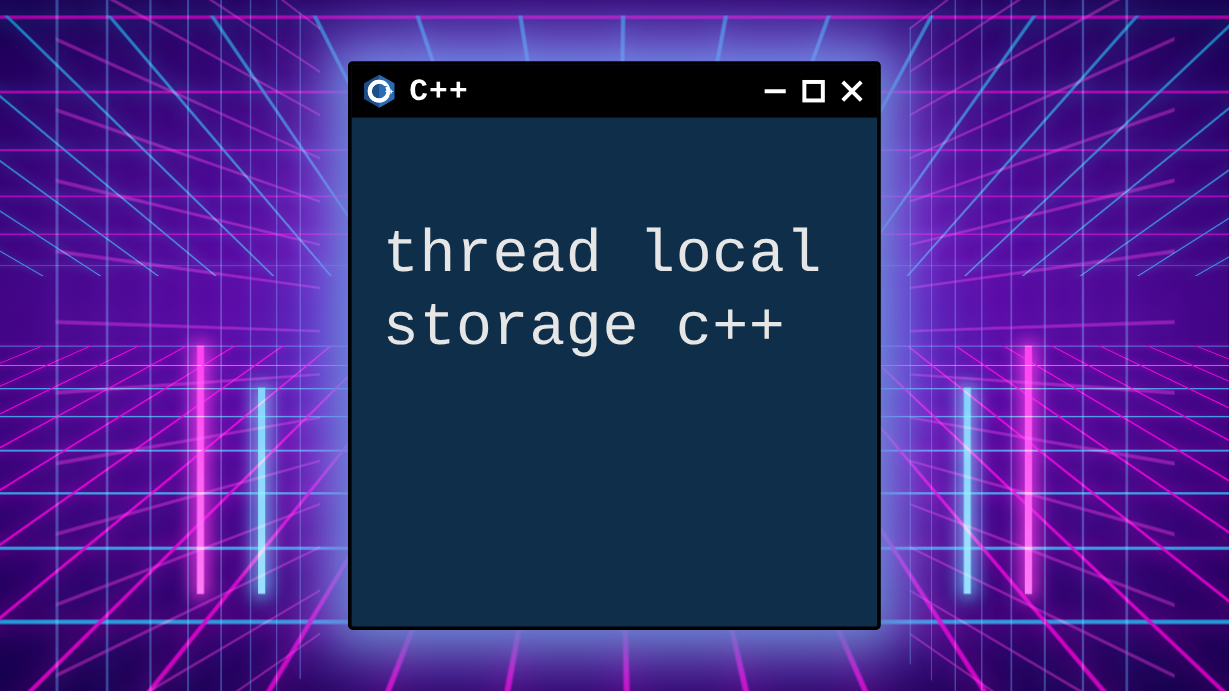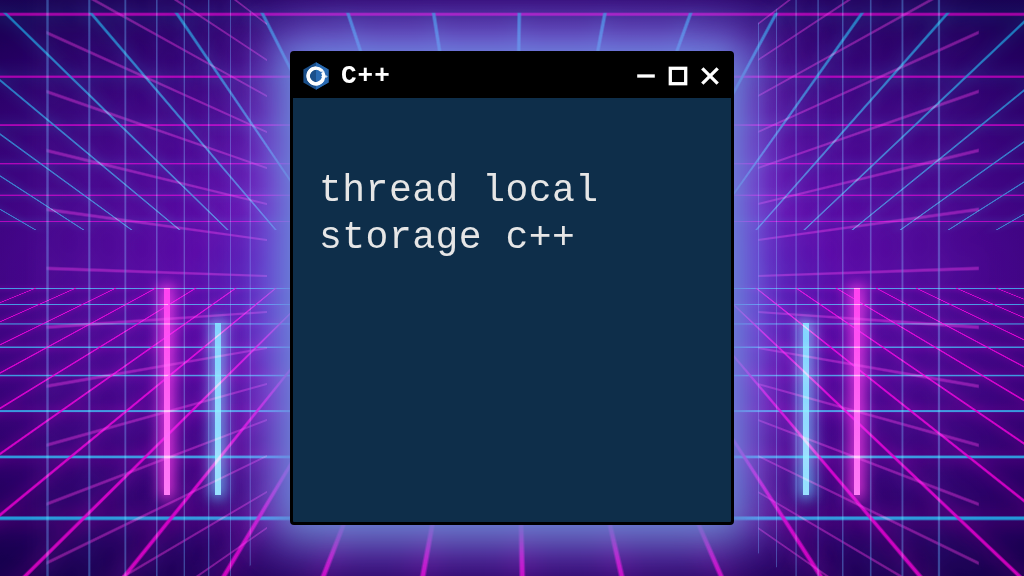--- a/index.html
+++ b/index.html
@@ -126,21 +126,21 @@
       width: 22px; height: 22px;
       display: flex; align-items: center; justify-content: center;
       cursor: pointer;
     }
     .win-btn svg { stroke: #fff; stroke-width: 3; fill: none; }
 
     .body {
       flex: 1;
       padding: 24px 26px;
       color: #e6e6e6;
-      font-size: 38px;
+      font-size: 50px;
       line-height: 1.22;
       font-family: 'Courier New', Consolas, monospace;
       letter-spacing: 0.5px;
       white-space: pre-line;
     }
   </style>
 </head>
 <body>
 
 <div class="bg"></div>

